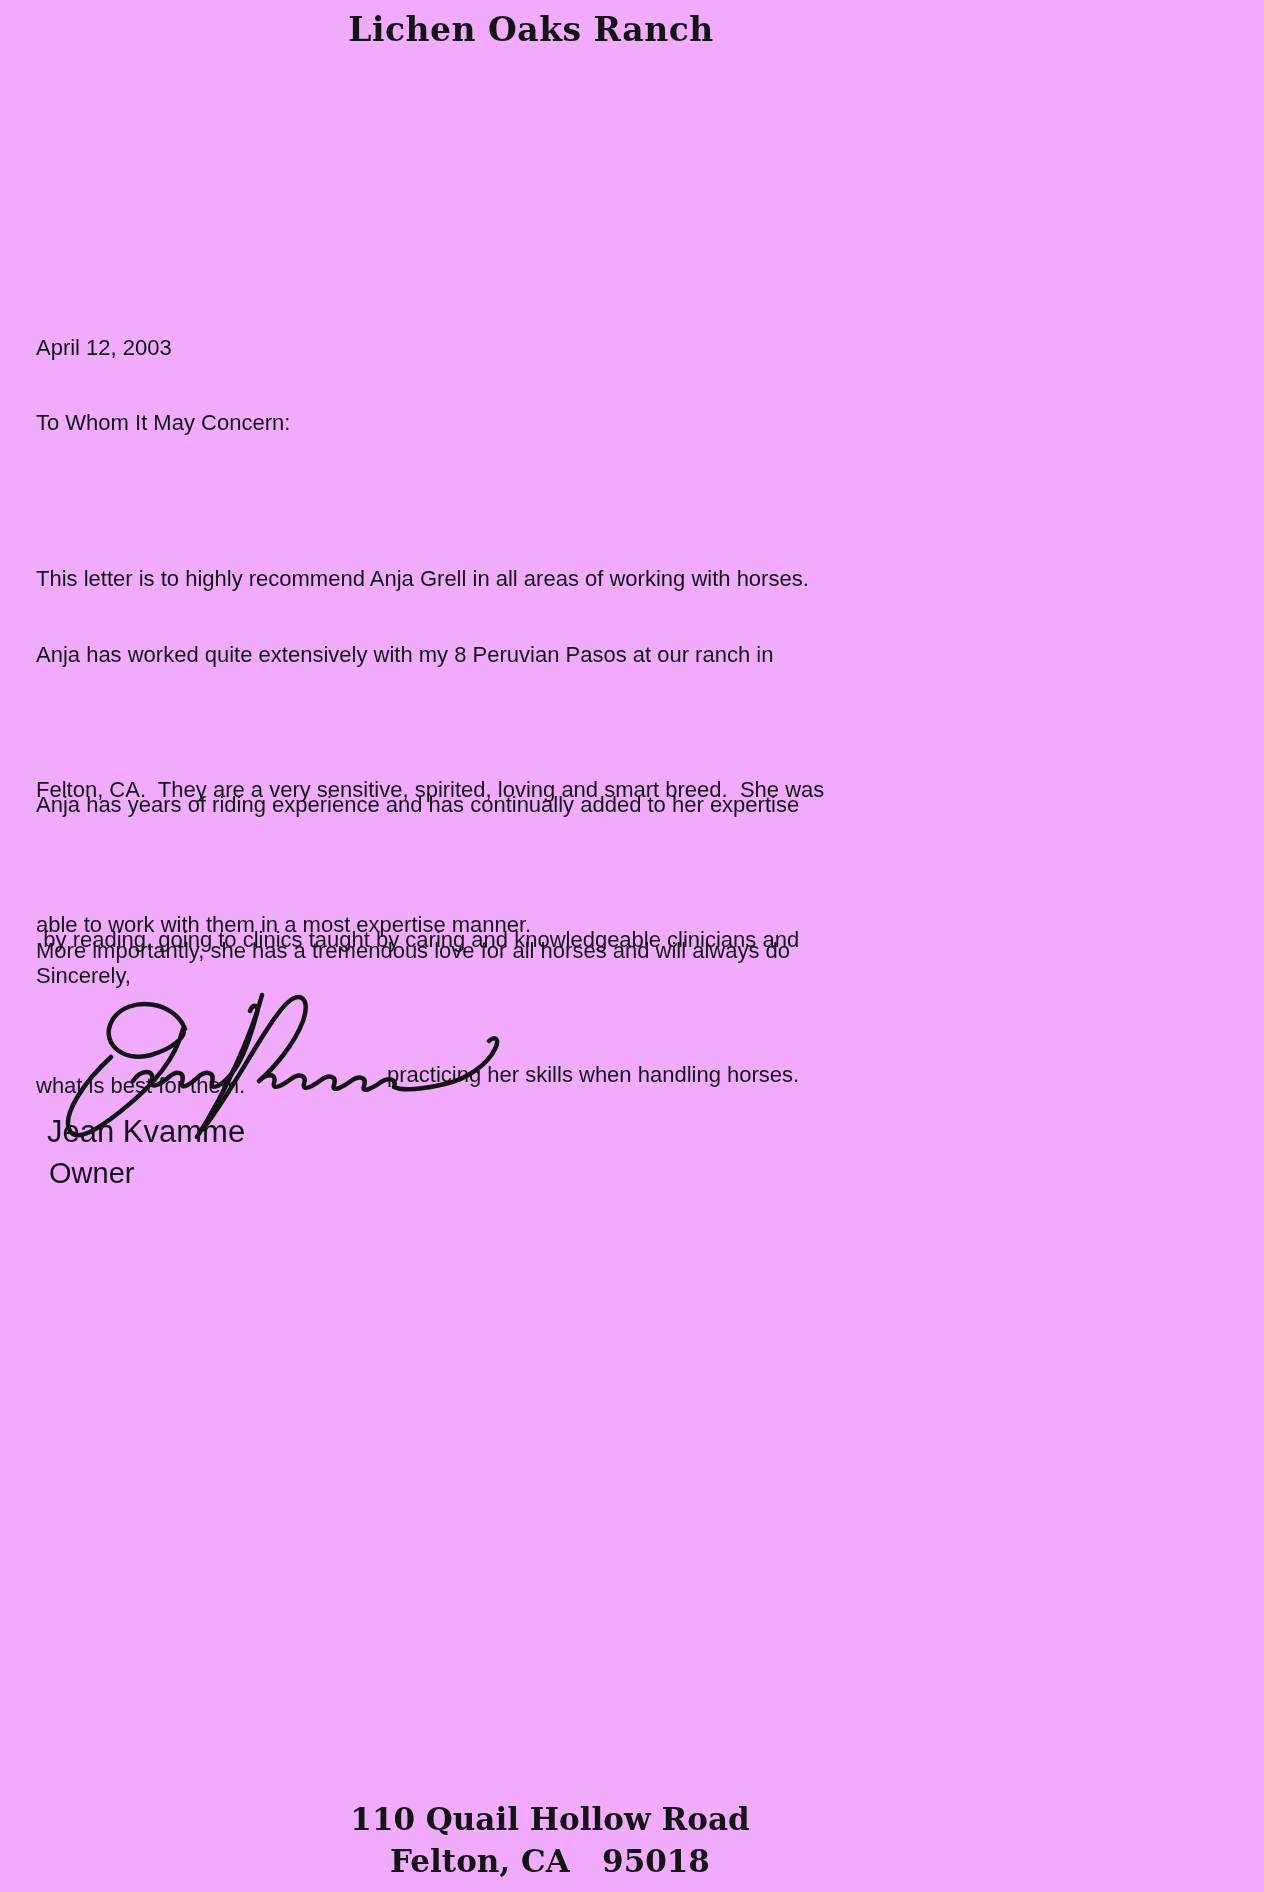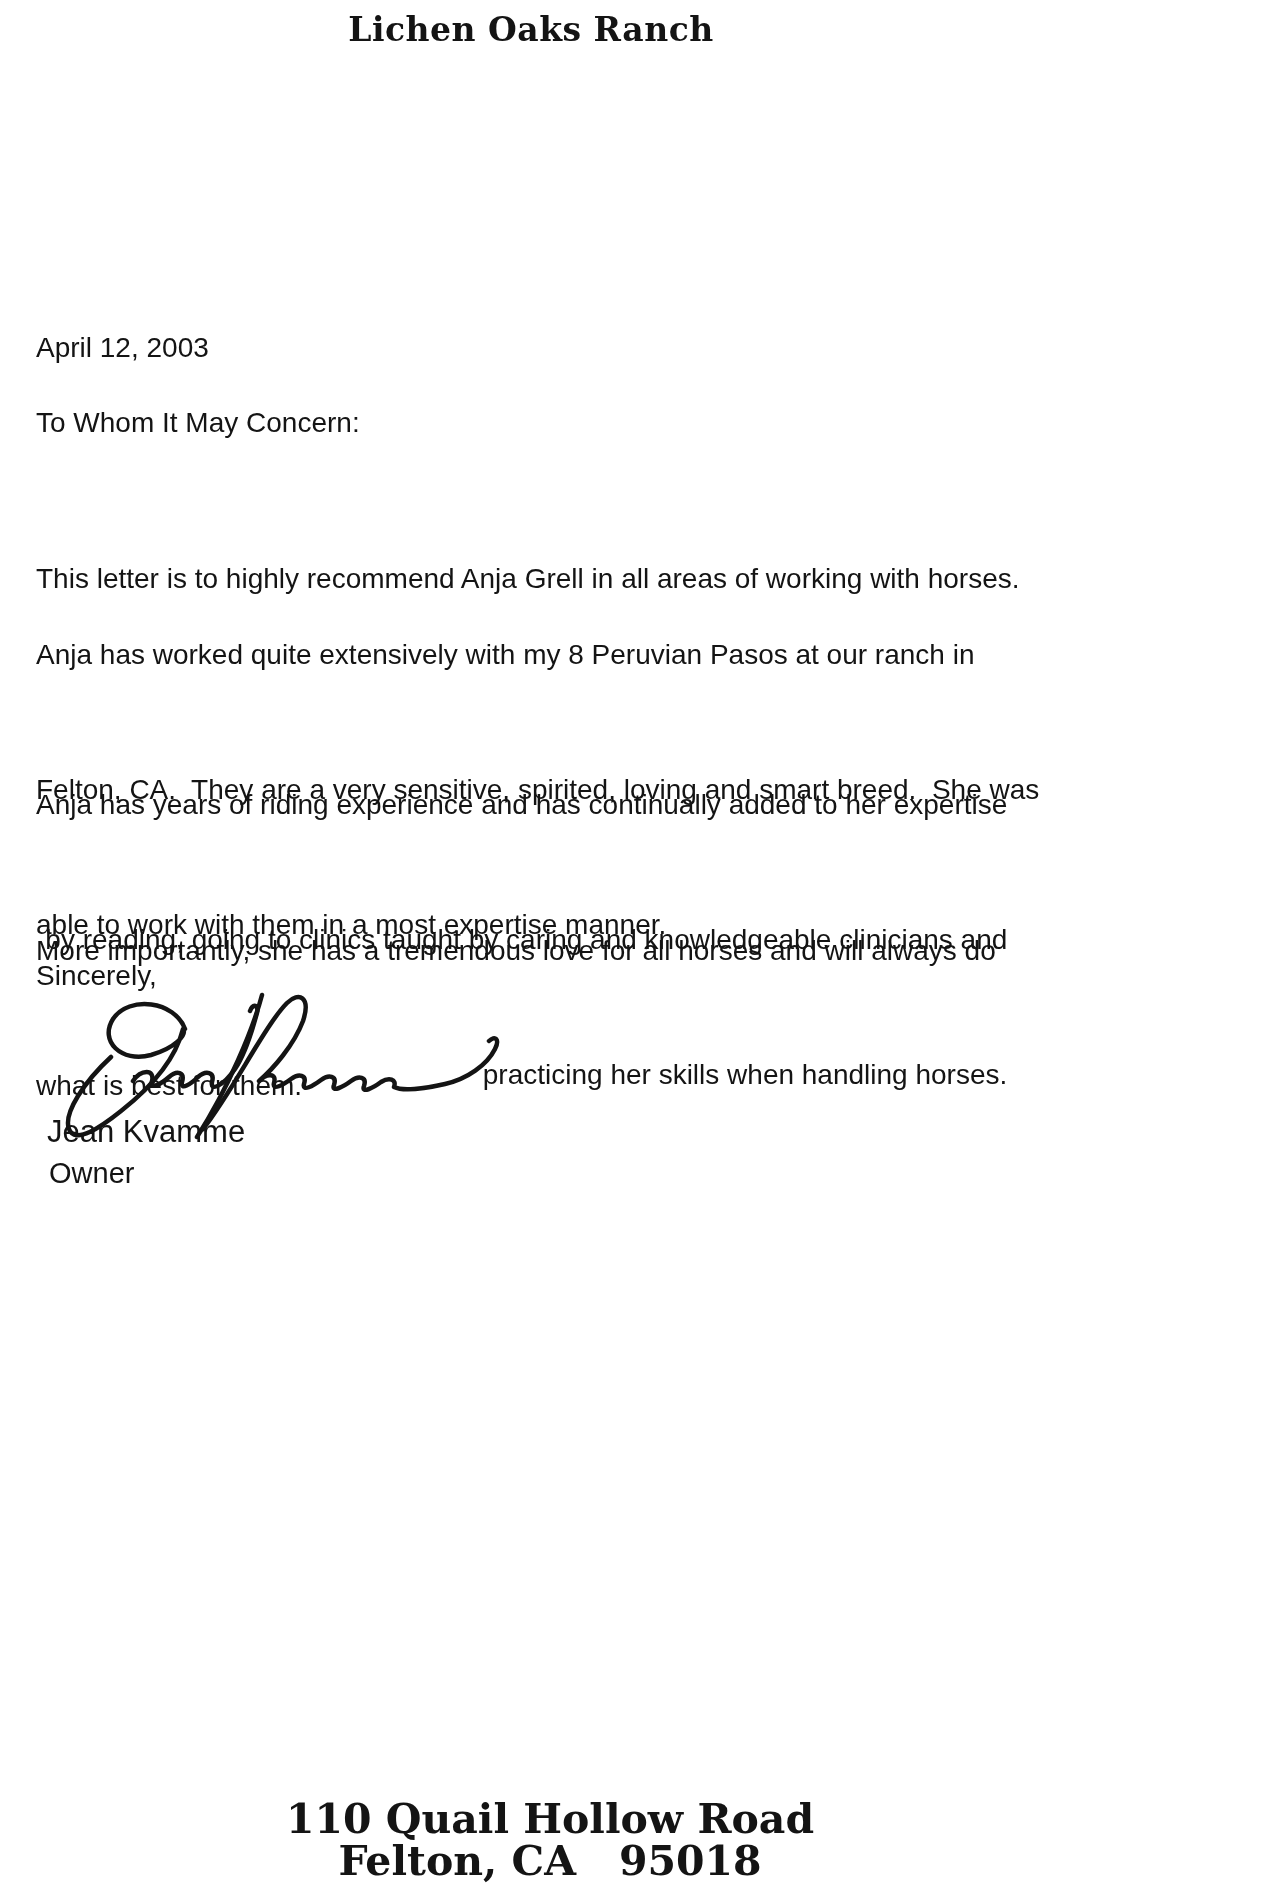--- a/index.html
+++ b/index.html
@@ -5,40 +5,40 @@
   html, body {
     margin: 0;
     padding: 0;
     background: #e8e8e8;
   }
   .page {
     position: relative;
     width: 1264px;
     height: 1892px;
     margin: 0 auto;
-    background: #ffffff;
+    background: #f0abfc;
     color: #141414;
     font-family: "Liberation Sans", sans-serif;
     overflow: hidden;
   }
   .letterhead {
     position: absolute;
     top: 10px;
     left: 0;
     width: 1062px;
     text-align: center;
     font-family: "DejaVu Serif", serif;
     font-weight: 700;
     font-size: 33px;
     letter-spacing: 0.5px;
   }
   .body-block {
     position: absolute;
     left: 36px;
-    font-size: 28px;
+    font-size: 22px;
     line-height: 45px;
     white-space: pre;
   }
   .date-line        { top: 325px; }
   .salutation-line  { top: 400px; }
   .para-1 { top: 466px; }
   .para-2 { top: 542px; }
   .para-3 { top: 692px; text-align: right; }
   .para-4 { top: 838px; }
   .closing-line     { top: 953px; }
@@ -66,21 +66,21 @@
     line-height: 40px;
   }
   .footer {
     position: absolute;
     top: 1798px;
     left: 0;
     width: 1100px;
     text-align: center;
     font-family: "DejaVu Serif", serif;
     font-weight: 700;
-    font-size: 41px;
+    font-size: 31px;
     line-height: 42px;
   }
   .footer-line { white-space: pre; }
 </style>
 </head>
 <body>
 
 <div class="page">
 
   <div class="letterhead">Lichen Oaks Ranch</div>

